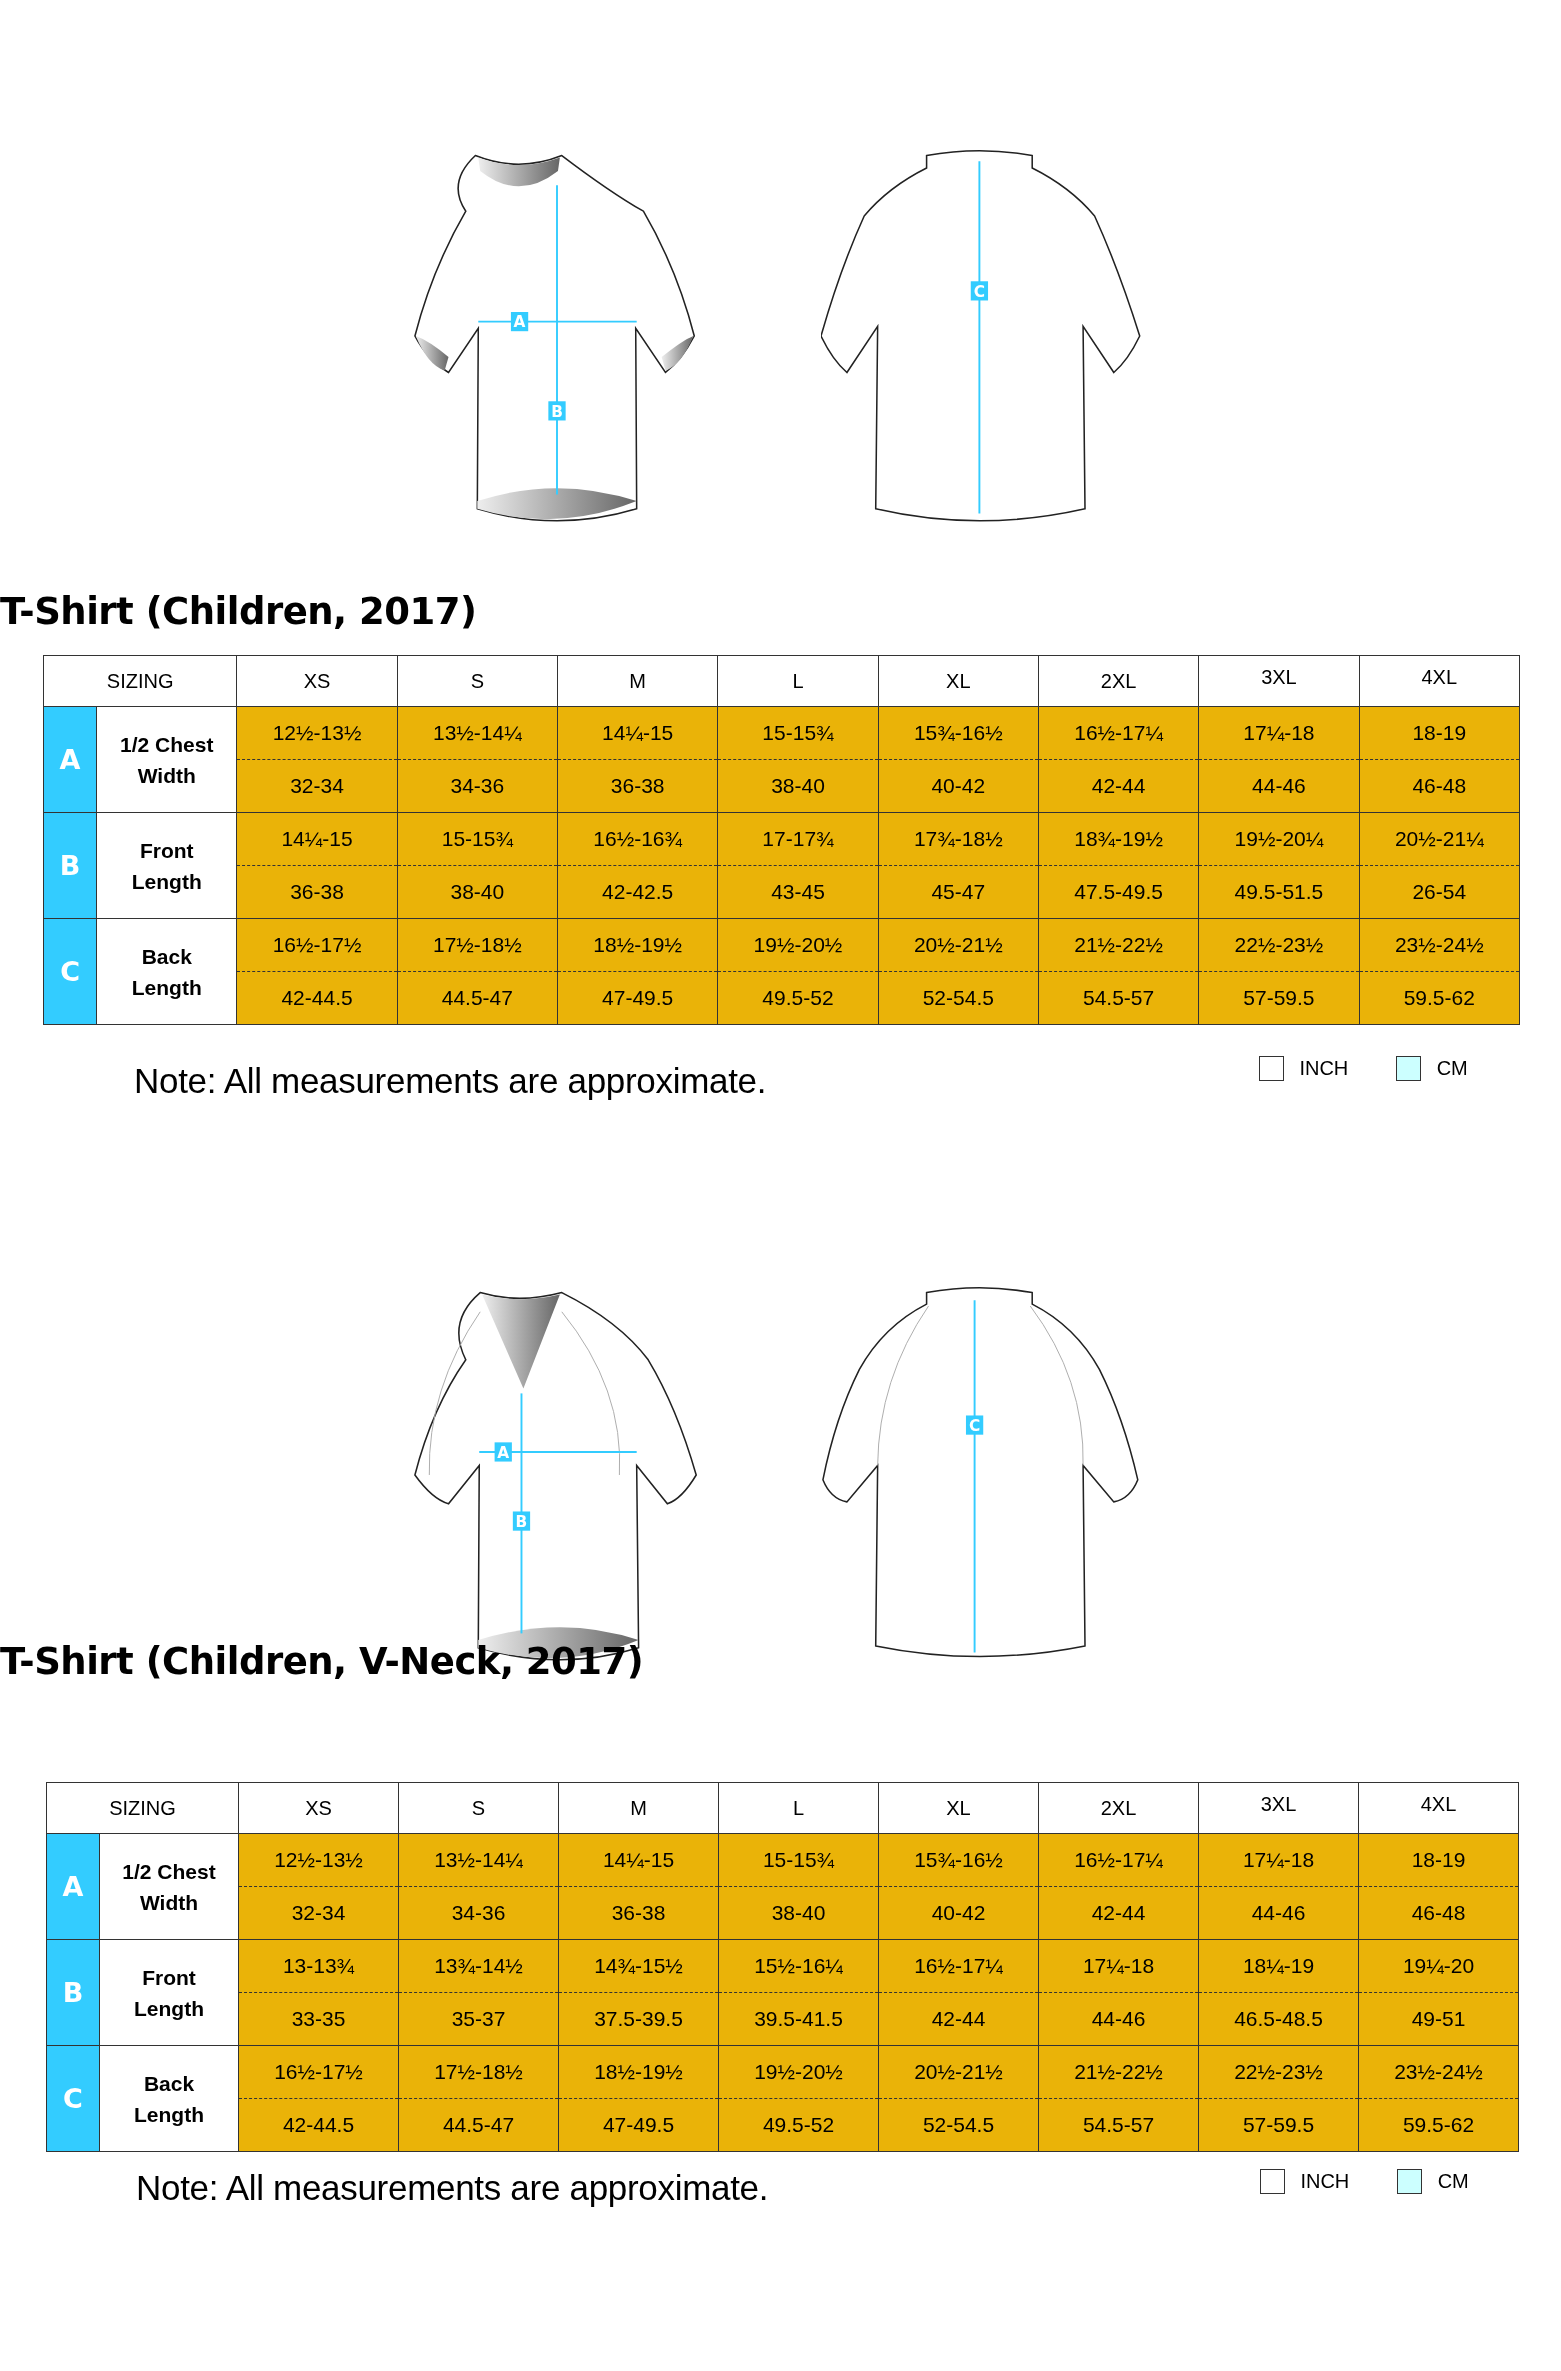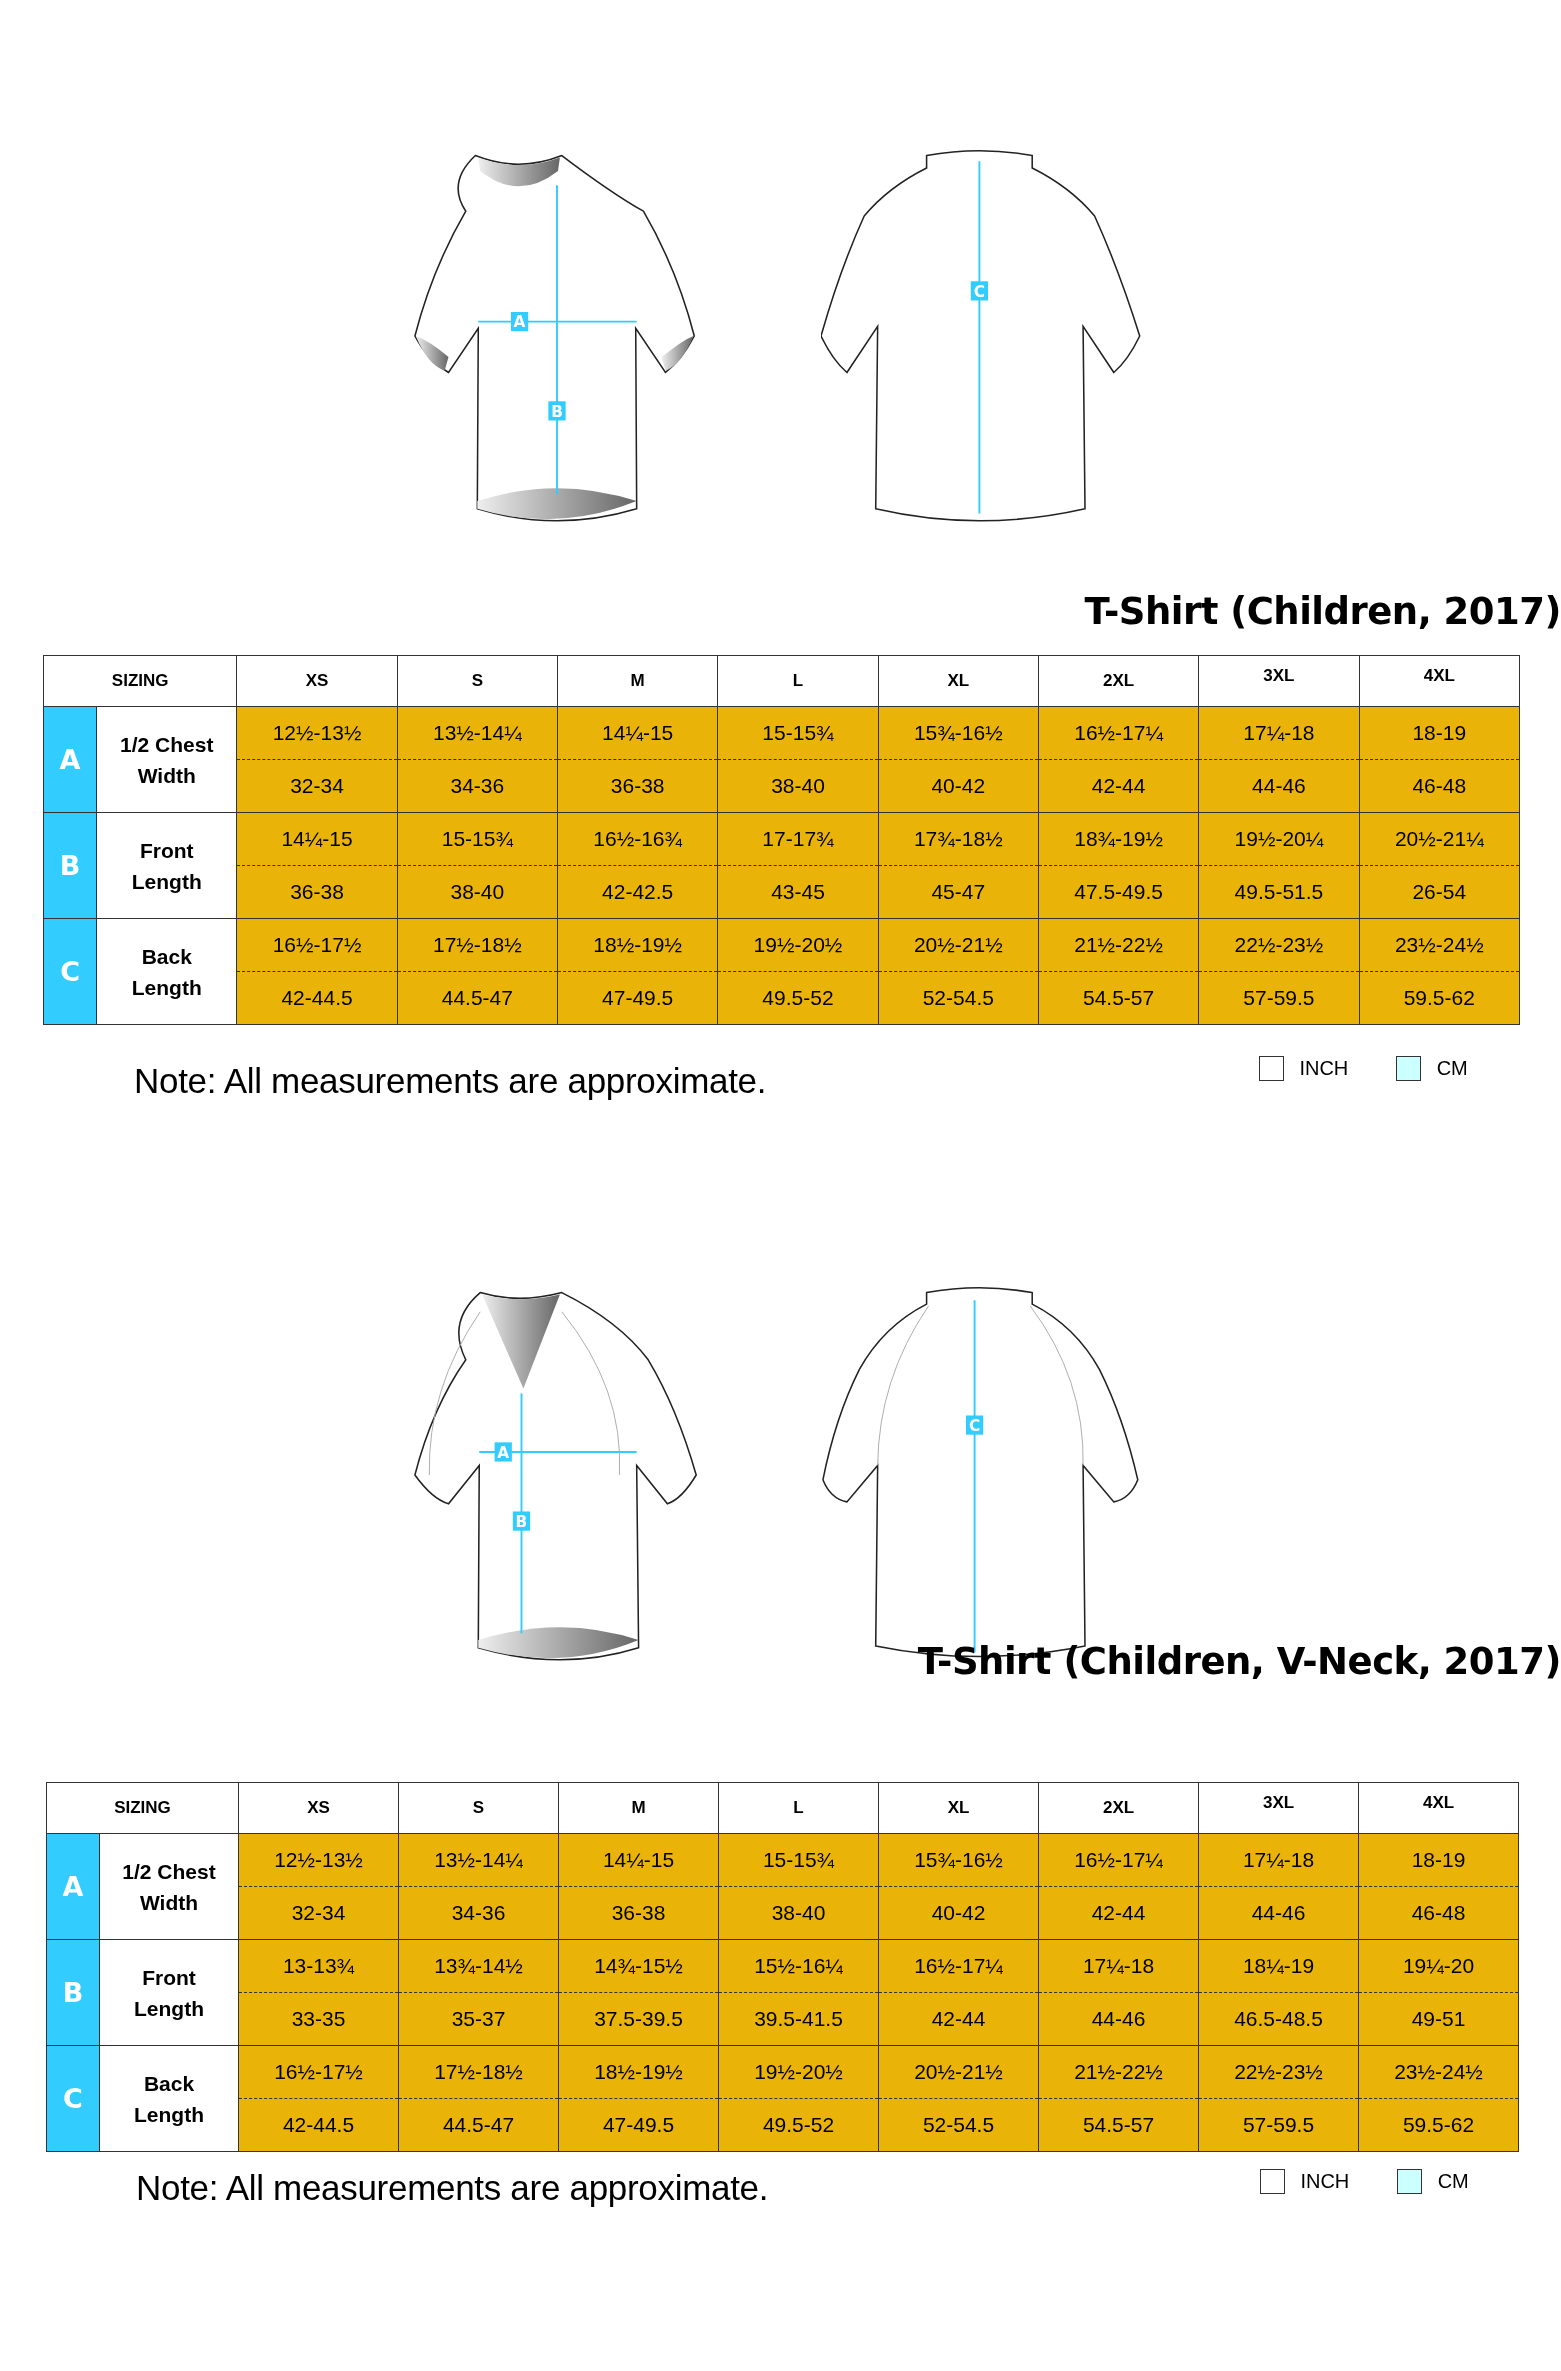--- a/index.html
+++ b/index.html
@@ -1,20 +1,20 @@
 <!DOCTYPE html>
 <html><head>
 <meta charset="utf-8">
 <style>
   html, body { margin:0; padding:0; background:#ffffff; }
   body { width:1561px; height:2372px; position:relative; overflow:hidden; font-family:"Liberation Sans", sans-serif; color:#000; }
-  .title { position:absolute; left:0; width:1561px; text-align:right; font-family:"DejaVu Sans", sans-serif; font-weight:bold; font-size:37px; letter-spacing:-0.5px; }
+  .title { position:absolute; left:0; width:1561px; text-align:left; font-family:"DejaVu Sans", sans-serif; font-weight:bold; font-size:37px; letter-spacing:-0.5px; }
   table.size { position:absolute; border-collapse:collapse; table-layout:fixed; font-family:"Liberation Sans", sans-serif; }
   table.size td { border:1.9px solid #333; text-align:center; vertical-align:middle; padding:0; font-size:21px; }
-  table.size td.hdr { font-weight:bold; font-size:17px; height:50px; }
+  table.size td.hdr { font-weight:normal; font-size:20px; height:50px; }
   table.size td.hdr.top { vertical-align:top; padding-top:9.6px; height:40px; }
   table.size td.letter { background:#33ccff; color:#fff; font-weight:bold; font-size:27px; font-family:"DejaVu Sans", sans-serif; }
   table.size td.label { font-weight:bold; font-size:21px; line-height:31px;text-align:center; }
   table.size td.inch { background:#eab308; border-bottom:1.4px dashed #333; height:52px; }
   table.size td.cm { background:#eab308; border-top:1.4px dashed #333; height:52px; }
   .note { position:absolute; font-size:35px; font-family:"Liberation Sans", sans-serif; letter-spacing:-0.3px; }
   .legend { position:absolute; display:flex; align-items:center; font-size:20px; }
   .legend .box { width:25px; height:25px; border:1.9px solid #333; margin-right:15.4px; box-sizing:border-box; }
   .legend .item { display:flex; align-items:center; margin-right:48px; }
   svg.shirt { position:absolute; }

